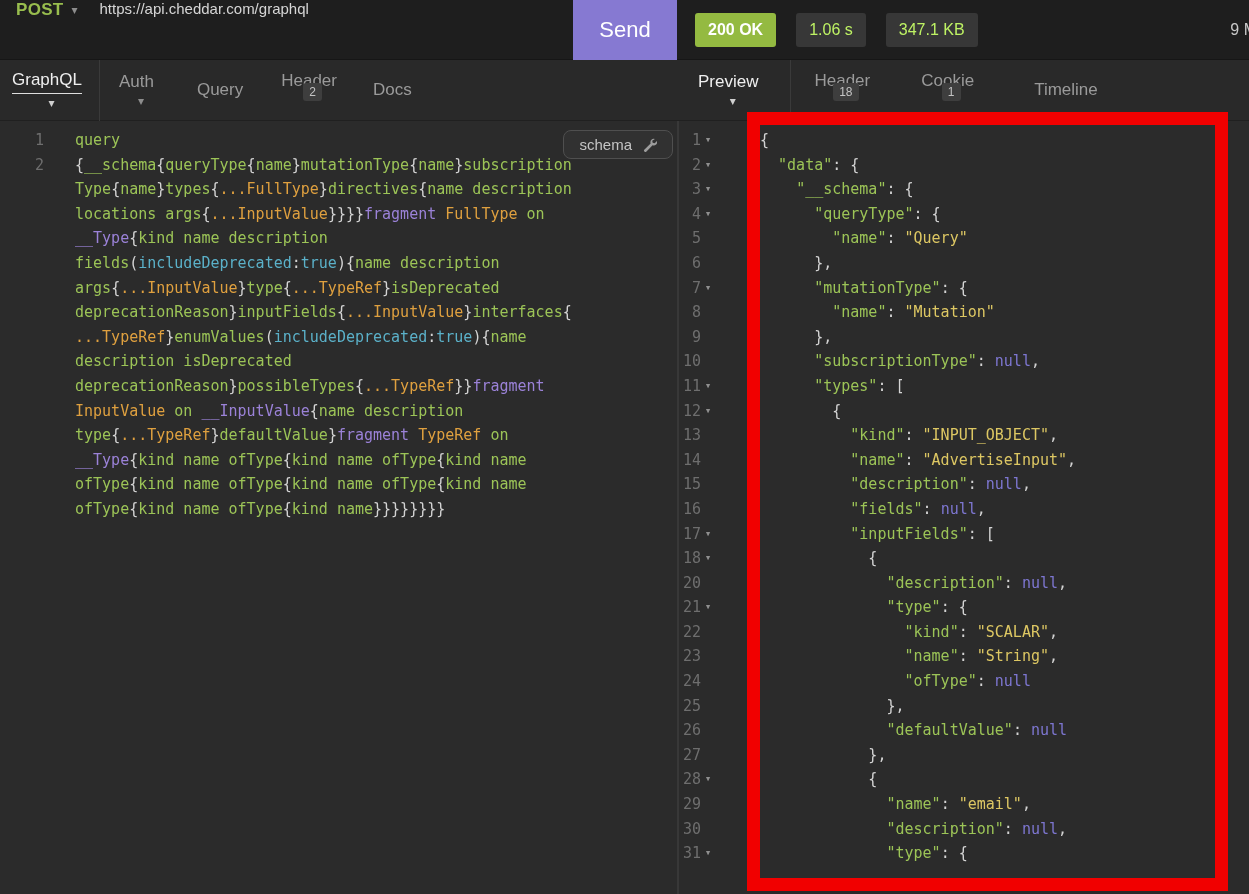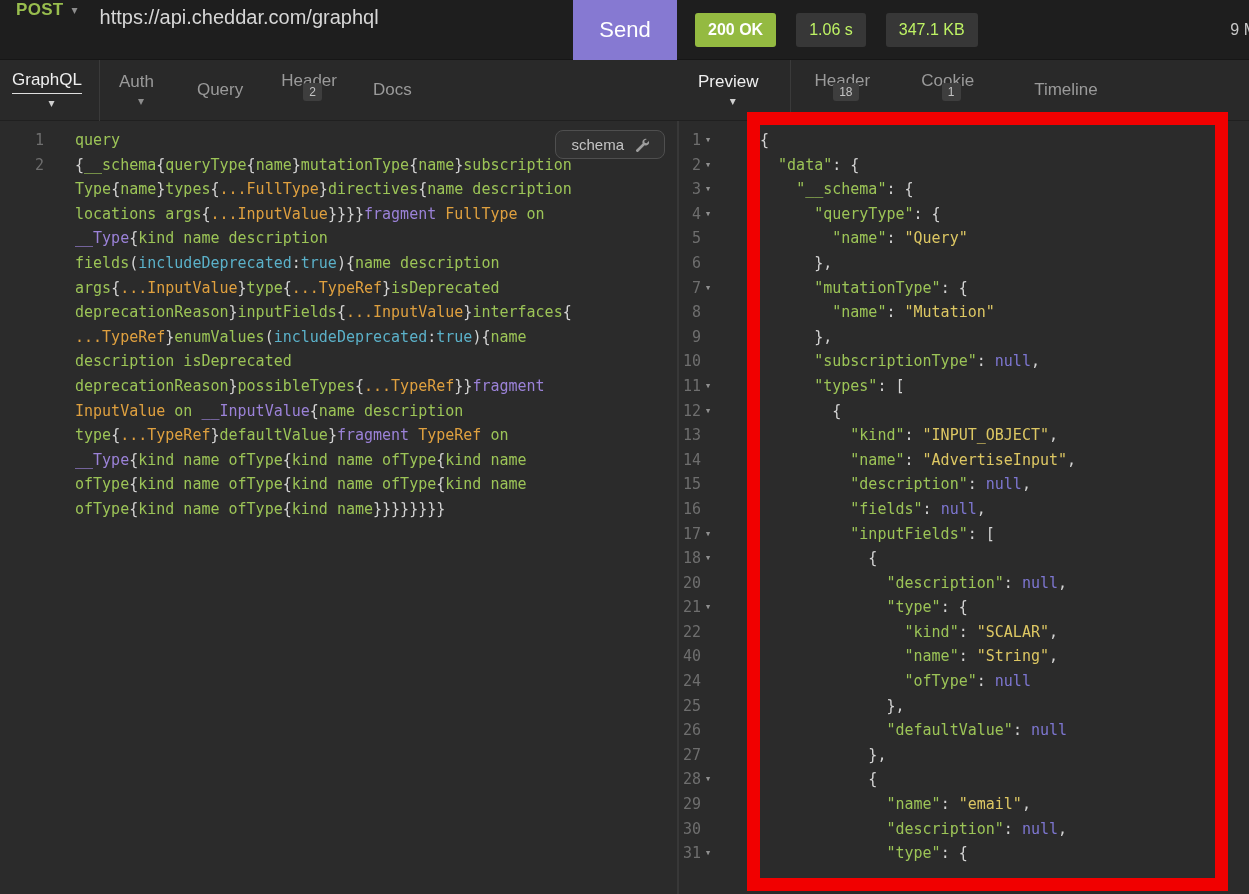--- a/index.html
+++ b/index.html
@@ -6,21 +6,21 @@
   html,body { width:1249px; height:894px; overflow:hidden; background:#2b2b2b;
     font-family:"Liberation Sans", sans-serif; }
   .mono { font-family:"DejaVu Sans Mono", monospace; }
 
   
   .topbar { display:flex; height:60px; background:#1e1e1e; border-bottom:1px solid #161616; }
   .topbar-left { width:677px; display:flex; align-items:flex-start; }
   .topbar-right { flex:1; display:flex; align-items:center; position:relative; }
   .method { color:var(--c-method,#98bd4e); font-size:17px; font-weight:600; margin-left:16px; letter-spacing:.3px; }
   .method-caret { color:#8d8d8d; font-size:12px; margin-left:8px; margin-top:3px; }
-  .url { flex:1; color:#d6d6d6; font-size:20px; margin-left:22px; white-space:nowrap; overflow:hidden;margin-top:6px; }
+  .url { flex:1; color:#d6d6d6; font-size:15px; margin-left:22px; white-space:nowrap; overflow:hidden; }
   .send-btn { width:104px; height:60px; background:var(--c-send,#8679d2); color:#ffffff;
     font-size:22px; display:flex; align-items:center; justify-content:center; border:none; cursor:pointer; }
   .status-badge { margin-left:18px; background:var(--c-status,#94ba41); color:#ffffff; font-size:16px;
     font-weight:600; padding:8px 13px; border-radius:3px; }
   .stat-badge { margin-left:20px; background:#373737; color:#bef264; font-size:16px; padding:8px 13px; border-radius:3px; }
   .time-ago { position:absolute; right:-8px; color:#c9c9c9; font-size:16px; white-space:nowrap; }
 
   
   .tabbar { display:flex; height:61px; background:#292929; border-bottom:1px solid #202020; }
   .tabbar-left { width:677px; display:flex; align-items:center; }
@@ -53,21 +53,21 @@
   .t-g { color:var(--c-green,#9cc457); }
   .t-o { color:var(--c-orange,#dfa03f); }
   .t-v { color:var(--c-violet,#9b82d8); }
   .t-b { color:var(--c-blue,#5bb1c9); }
   .t-p { color:#d4d4d4; }
   .t-k { color:var(--c-green,#9cc457); }
   .t-s { color:var(--c-yellow,#ddc763); }
   .t-u { color:var(--c-null,#7d76d0); }
 
   
-  .schema-btn { position:absolute; top:9px; right:12px; display:flex; align-items:center; gap:10px;
+  .schema-btn { position:absolute; top:9px; right:4px; display:flex; align-items:center; gap:10px;
     background:#313131; border:1px solid #4f4f4f; border-radius:8px; padding:5px 15px;
     color:#c4c4c4; font-size:15px; cursor:pointer; }
 
   
   .red-overlay { position:absolute; left:747px; top:112px; width:481px; height:779px;
     border:13px solid var(--c-highlight,#f10000); z-index:20; pointer-events:none; }
 </style>
 </head>
 <body>
 
@@ -175,21 +175,21 @@
         <div class="prow crow"><span class="p-num">12</span><span class="p-fold">▾</span><span class="p-code"><span class="t-p">        {</span></span></div>
         <div class="prow crow"><span class="p-num">13</span><span class="p-fold"></span><span class="p-code"><span class="t-p">          </span><span class="t-k">"kind"</span><span class="t-p">: </span><span class="t-s">"INPUT_OBJECT"</span><span class="t-p">,</span></span></div>
         <div class="prow crow"><span class="p-num">14</span><span class="p-fold"></span><span class="p-code"><span class="t-p">          </span><span class="t-k">"name"</span><span class="t-p">: </span><span class="t-s">"AdvertiseInput"</span><span class="t-p">,</span></span></div>
         <div class="prow crow"><span class="p-num">15</span><span class="p-fold"></span><span class="p-code"><span class="t-p">          </span><span class="t-k">"description"</span><span class="t-p">: </span><span class="t-u">null</span><span class="t-p">,</span></span></div>
         <div class="prow crow"><span class="p-num">16</span><span class="p-fold"></span><span class="p-code"><span class="t-p">          </span><span class="t-k">"fields"</span><span class="t-p">: </span><span class="t-u">null</span><span class="t-p">,</span></span></div>
         <div class="prow crow"><span class="p-num">17</span><span class="p-fold">▾</span><span class="p-code"><span class="t-p">          </span><span class="t-k">"inputFields"</span><span class="t-p">: [</span></span></div>
         <div class="prow crow"><span class="p-num">18</span><span class="p-fold">▾</span><span class="p-code"><span class="t-p">            {</span></span></div>
         <div class="prow crow"><span class="p-num">20</span><span class="p-fold"></span><span class="p-code"><span class="t-p">              </span><span class="t-k">"description"</span><span class="t-p">: </span><span class="t-u">null</span><span class="t-p">,</span></span></div>
         <div class="prow crow"><span class="p-num">21</span><span class="p-fold">▾</span><span class="p-code"><span class="t-p">              </span><span class="t-k">"type"</span><span class="t-p">: {</span></span></div>
         <div class="prow crow"><span class="p-num">22</span><span class="p-fold"></span><span class="p-code"><span class="t-p">                </span><span class="t-k">"kind"</span><span class="t-p">: </span><span class="t-s">"SCALAR"</span><span class="t-p">,</span></span></div>
-        <div class="prow crow"><span class="p-num">40</span><span class="p-fold"></span><span class="p-code"><span class="t-p">                </span><span class="t-k">"name"</span><span class="t-p">: </span><span class="t-s">"String"</span><span class="t-p">,</span></span></div>
+        <div class="prow crow"><span class="p-num">23</span><span class="p-fold"></span><span class="p-code"><span class="t-p">                </span><span class="t-k">"name"</span><span class="t-p">: </span><span class="t-s">"String"</span><span class="t-p">,</span></span></div>
         <div class="prow crow"><span class="p-num">24</span><span class="p-fold"></span><span class="p-code"><span class="t-p">                </span><span class="t-k">"ofType"</span><span class="t-p">: </span><span class="t-u">null</span></span></div>
         <div class="prow crow"><span class="p-num">25</span><span class="p-fold"></span><span class="p-code"><span class="t-p">              },</span></span></div>
         <div class="prow crow"><span class="p-num">26</span><span class="p-fold"></span><span class="p-code"><span class="t-p">              </span><span class="t-k">"defaultValue"</span><span class="t-p">: </span><span class="t-u">null</span></span></div>
         <div class="prow crow"><span class="p-num">27</span><span class="p-fold"></span><span class="p-code"><span class="t-p">            },</span></span></div>
         <div class="prow crow"><span class="p-num">28</span><span class="p-fold">▾</span><span class="p-code"><span class="t-p">            {</span></span></div>
         <div class="prow crow"><span class="p-num">29</span><span class="p-fold"></span><span class="p-code"><span class="t-p">              </span><span class="t-k">"name"</span><span class="t-p">: </span><span class="t-s">"email"</span><span class="t-p">,</span></span></div>
         <div class="prow crow"><span class="p-num">30</span><span class="p-fold"></span><span class="p-code"><span class="t-p">              </span><span class="t-k">"description"</span><span class="t-p">: </span><span class="t-u">null</span><span class="t-p">,</span></span></div>
         <div class="prow crow"><span class="p-num">31</span><span class="p-fold">▾</span><span class="p-code"><span class="t-p">              </span><span class="t-k">"type"</span><span class="t-p">: {</span></span></div>
       </div>
   </div>

